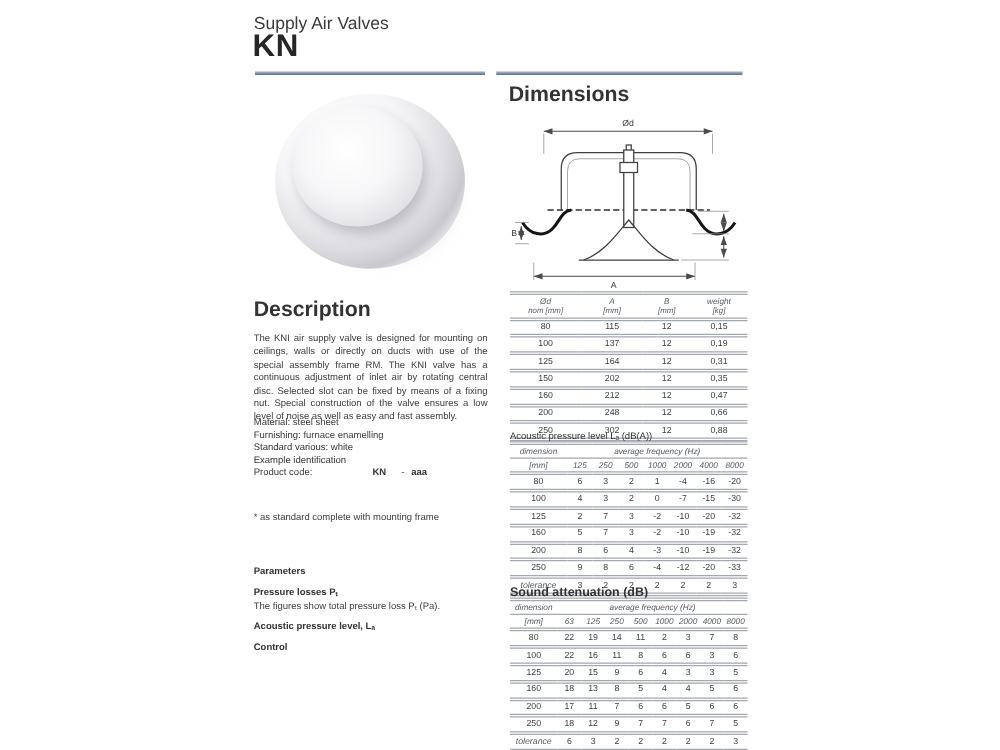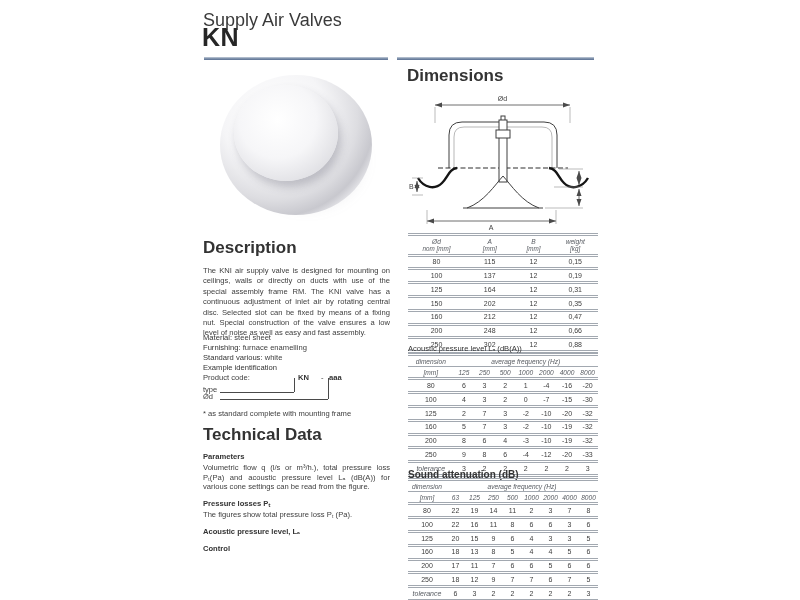--- a/index.html
+++ b/index.html
@@ -1,21 +1,21 @@
 <!DOCTYPE html>
 <html><head>
 <meta charset="utf-8">
 <style>
   *{margin:0;padding:0;box-sizing:border-box}
   html,body{width:800px;height:600px;background:#fff;overflow:hidden;
     font-family:"Liberation Sans",sans-serif;color:#3d3d3d}
   #page{position:relative;width:800px;height:600px;background:#fff}
 
   
-  .hdr-category{position:absolute;left:203px;top:10px;font-size:18px;color:#3a3a3a}
+  .hdr-category{position:absolute;left:203px;top:10px;font-size:14px;color:#3a3a3a}
   .hdr-model{position:absolute;left:202px;top:23px;font-size:25px;font-weight:800;letter-spacing:.5px;color:#262626}
   .rule-accent{position:absolute;top:57px;height:3px;
     background:linear-gradient(to bottom,#c6cfdc 0%,#8496ae 45%,#5a7094 100%)}
   #rule-left{left:204px;width:184px}
   #rule-right{left:397px;width:197px}
 
   
   #photo{position:absolute;left:204px;top:63px;width:184px;height:170px;background:#fff}
   .valve-shadow{position:absolute;left:38px;top:42px;width:130px;height:112px;border-radius:50%;
     background:radial-gradient(ellipse at center,rgba(110,110,125,.38),rgba(110,110,125,0) 70%);filter:blur(5px)}
@@ -117,36 +117,26 @@
     </div>
     <div class="spec-line spec-label">Example identification</div>
     <div class="spec-line pcode-row">
       <span>Product code:</span>
       <span class="pc-kn">KN</span>
       <span class="pc-dash">-</span>
       <span class="pc-aaa">aaa</span>
     </div>
   </div>
 
-  <div id="code-diagram">
-    <span class="cd-label-type">type</span>
-    <span class="cd-label-dia">Ød</span>
-    <div class="cd-hline" id="cd-line-type"></div>
-    <div class="cd-vline" id="cd-vline-type"></div>
-    <div class="cd-hline" id="cd-line-dia"></div>
-    <div class="cd-vline" id="cd-vline-dia"></div>
-  </div>
 
   <div id="footnote">* as standard complete with mounting frame</div>
 
-  <div id="tech-title" class="h-italic">Technical Data</div>
   <div id="tech-sections">
     <div class="tsec">
       <div class="tsec-title">Parameters</div>
-      <div class="tsec-text">Volumetric flow q (l/s or m³/h.), total pressure loss Pₜ(Pa) and acoustic pressure level Lₐ (dB(A)) for various cone settings can be read from the figure.</div>
     </div>
     <div class="tsec">
       <div class="tsec-title">Pressure losses Pₜ</div>
       <div class="tsec-text">The figures show total pressure loss Pₜ (Pa).</div>
     </div>
     <div class="tsec">
       <div class="tsec-title">Acoustic pressure level, Lₐ</div>
     </div>
     <div class="tsec">
       <div class="tsec-title">Control</div>

